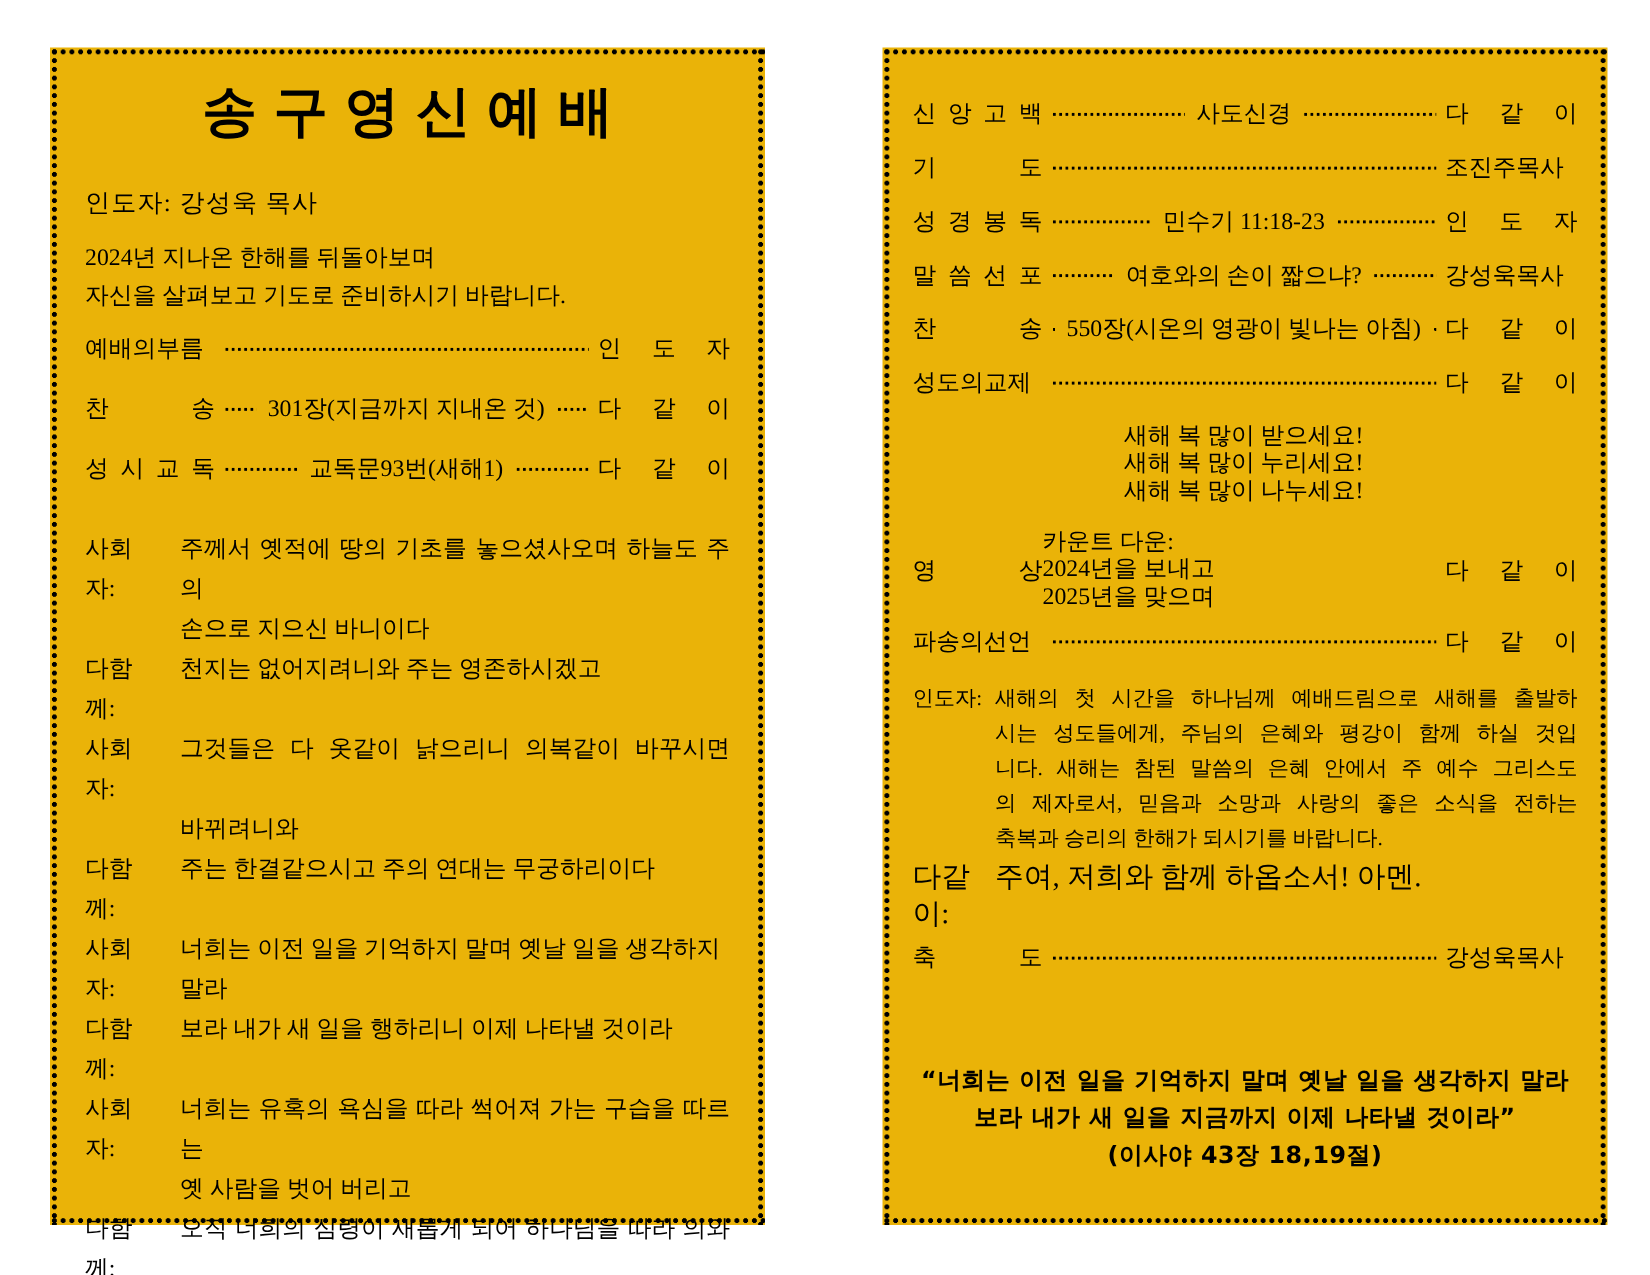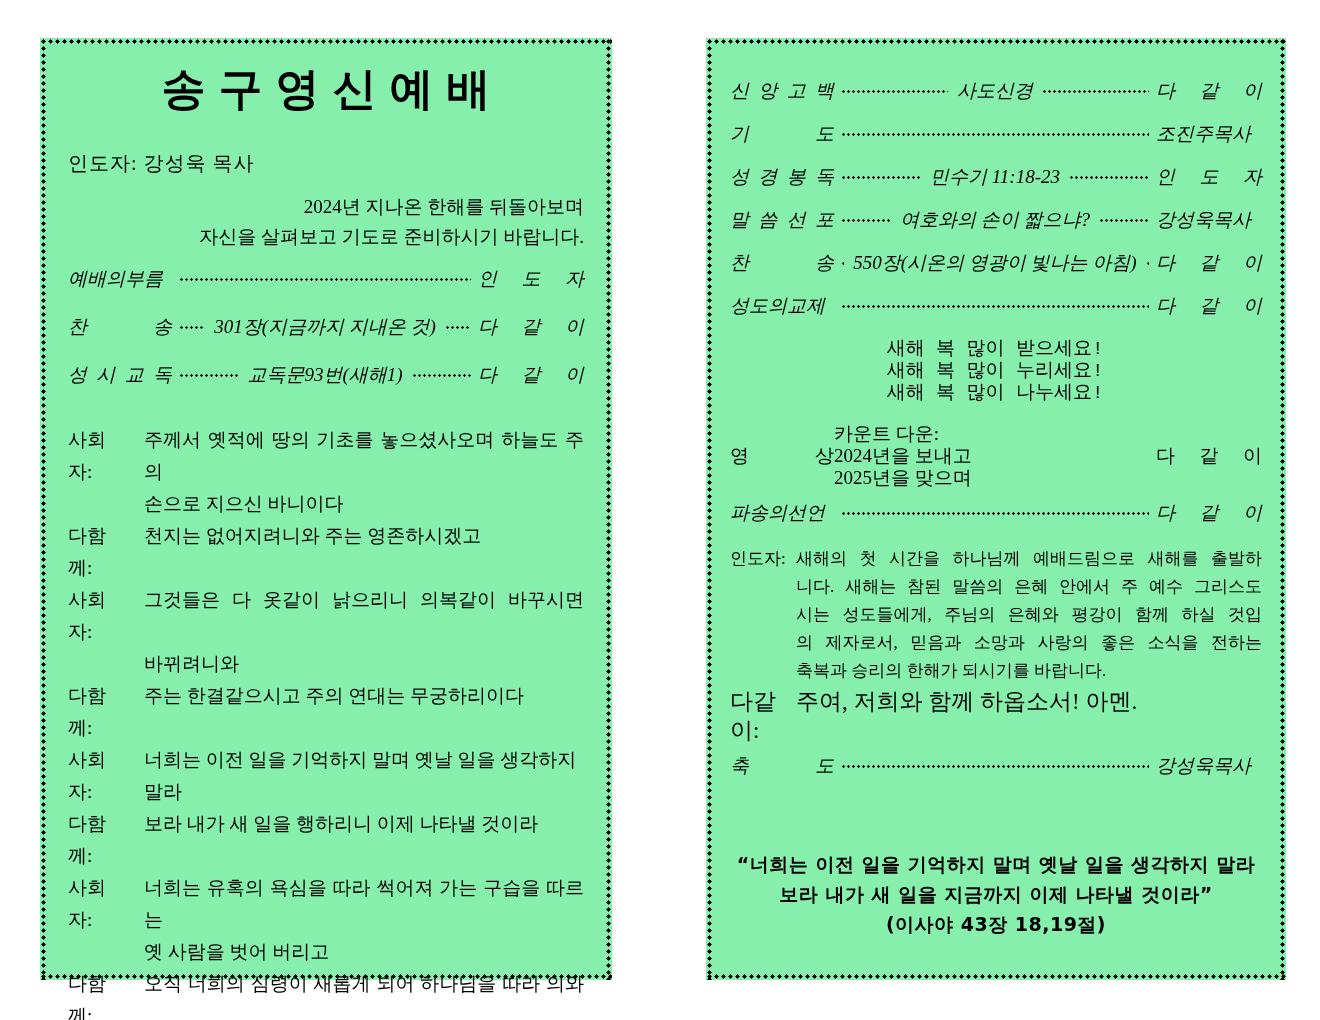--- a/index.html
+++ b/index.html
@@ -1,55 +1,55 @@
 <!DOCTYPE html>
 <html><head>
 <meta charset="utf-8">
 <style>
   html,body{margin:0;padding:0;}
   body{
     width:1320px;height:1020px;background:#ffffff;color:#000;
     font-family:"Liberation Serif","DejaVu Serif",serif;
     position:relative;overflow:hidden;
   }
-  .page{position:absolute;top:38px;height:942px;box-sizing:border-box;background:#86efac;}
+  .page{position:absolute;top:38px;height:942px;box-sizing:border-box;background:#eab308;}
   #left-page{left:40px;width:572px;padding:24px 28px;}
   #right-page{left:706px;width:580px;padding:42px 24px;}
 
   
   .b{position:absolute;background-image:radial-gradient(circle,#000 1.9px,transparent 2.2px);}
   .bh{left:0;right:0;height:7px;background-size:7px 7px;background-repeat:repeat-x;}
   .bv{top:0;bottom:0;width:7px;background-size:7px 7px;background-repeat:repeat-y;}
   .bt{top:0}.bb{bottom:0}.bl{left:0}.br{right:0}
 
   .title{
     text-align:center;font-size:44px;font-weight:bold;
     letter-spacing:13px;text-indent:13px;line-height:56px;
   }
   .leaderline{font-size:20px;margin-top:32px;line-height:26px;letter-spacing:1px;}
-  .intro{text-align:right;font-size:19px;line-height:30px;margin-top:16px;}
-
-  .orow{display:flex;align-items:center;font-size:19px;height:22px;font-style:italic;}
+  .intro{text-align:left;font-size:19px;line-height:30px;margin-top:16px;}
+
+  .orow{display:flex;align-items:center;font-size:19px;height:22px;}
   #left-page .orow{margin-top:26px;}
   #left-page .orow.first{margin-top:16px;}
   #right-page .orow{margin-bottom:21px;}
   .lbl{width:104px;flex:none;text-align:justify;text-align-last:justify;}
   .ldr{flex:1;height:7px;margin:0 7px;
        background-image:radial-gradient(circle,#000 1.1px,transparent 1.45px);
        background-size:5px 7px;background-repeat:repeat-x;background-position:0 center;}
   .ctr{flex:none;padding:0 2px;white-space:nowrap;}
   .rt{width:106px;flex:none;text-align:justify;text-align-last:justify;}
 
   .reading{margin-top:38px;font-size:19px;}
   .rrow{display:flex;line-height:32px;}
   .sp{width:62px;flex:none;}
   .rtx{flex:1;margin-left:14px;}
   .rtx.j{text-align:justify;text-align-last:justify;}
 
-  .greet{text-align:center;font-size:19px;line-height:22px;margin:2px 106px 0 104px;font-family:Liberation Mono, monospace;}
+  .greet{text-align:center;font-size:19px;line-height:22px;margin:2px 106px 0 104px;}
   .vrow{display:flex;align-items:center;font-size:19px;margin-top:19px;}
   .vctr{flex:1;text-align:left;line-height:22px;}
   .vrow .lbl{align-self:center;}
   .dismissal{margin-top:13px;margin-bottom:0 !important;}
 
   .par{display:flex;font-size:17px;margin-top:21px;}
   .psp{width:66px;flex:none;line-height:28px;}
   .plines{flex:1;}
   .plines div{line-height:28px;text-align:justify;text-align-last:justify;}
   .plines div.last{text-align-last:left;}
@@ -214,22 +214,22 @@
   <div class="orow dismissal">
     <span class="lbl">파송의선언</span>
     <span class="ldr"></span>
     <span class="rt">다 같 이</span>
   </div>
 
   <div class="par">
     <span class="psp">인도자:</span>
     <span class="plines">
       <div>새해의 첫 시간을 하나님께 예배드림으로 새해를 출발하</div>
+      <div>시는 성도들에게, 주님의 은혜와 평강이 함께 하실 것입</div>
       <div>니다. 새해는 참된 말씀의 은혜 안에서 주 예수 그리스도</div>
-      <div>시는 성도들에게, 주님의 은혜와 평강이 함께 하실 것입</div>
       <div>의 제자로서, 믿음과 소망과 사랑의 좋은 소식을 전하는</div>
       <div class="last">축복과 승리의 한해가 되시기를 바랍니다.</div>
     </span>
   </div>
 
   <div class="resp">
     <span class="psp">다같이:</span>
     <span>주여, 저희와 함께 하옵소서! 아멘.</span>
   </div>
 

